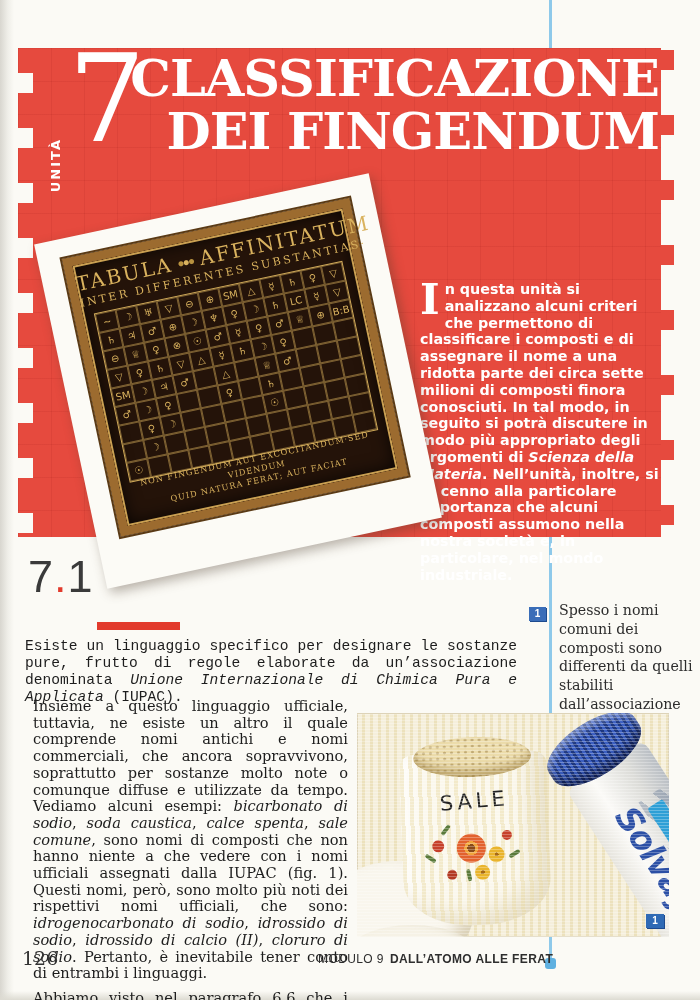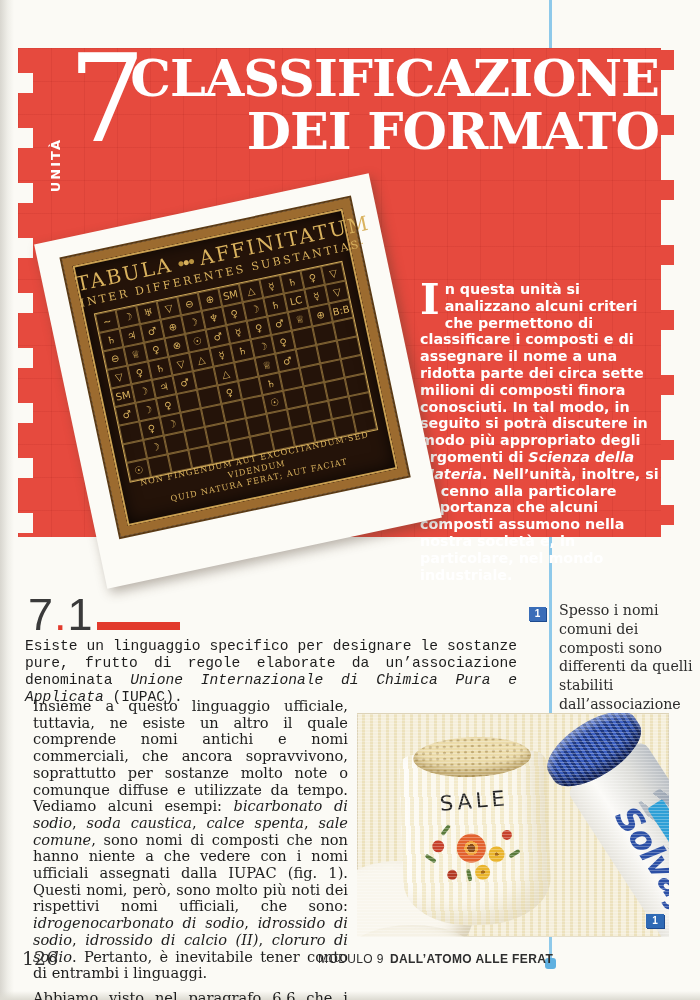--- a/index.html
+++ b/index.html
@@ -53,21 +53,21 @@
   .t-sub{margin-top:1px;text-align:center;color:#d9b25e;font-family:"DejaVu Serif",serif;
         font-size:11px;letter-spacing:2.5px;white-space:nowrap;}
   .t-grid{margin:6px auto 0;width:252px;display:grid;grid-template-columns:repeat(12,1fr);
         grid-auto-rows:19px;border:1px solid rgba(217,178,94,.95);}
   .t-cell{border:1px solid rgba(217,178,94,.5);color:#d9b25e;font-family:"DejaVu Sans",sans-serif;
         font-size:10px;line-height:17px;text-align:center;overflow:hidden;}
   .t-caption{position:absolute;left:0;right:0;bottom:12px;text-align:center;color:#d9b25e;
         font-family:"DejaVu Serif",serif;font-size:8.2px;letter-spacing:1px;line-height:11px;}
 
   
-  .sec-num{position:absolute;left:28px;top:589px;font-family:"Liberation Sans",sans-serif;
+  .sec-num{position:absolute;left:28px;top:551px;font-family:"Liberation Sans",sans-serif;
         font-size:45px;color:#3a3a3a;letter-spacing:1px;z-index:2;}
   .sec-num .reddot{color:#e23a2c;}
   .sec-title{position:absolute;left:97px;top:585px;font-family:"DejaVu Serif",serif;font-weight:bold;
         font-size:22px;color:#d5291e;letter-spacing:.5px;z-index:2;white-space:nowrap;}
   .sec-bar{position:absolute;left:97px;top:622px;width:83px;height:8px;background:#e23a2c;z-index:2;}
 
   
   .body-p1{position:absolute;left:25px;top:638px;width:492px;font-size:14.6px;line-height:17px;
         color:#1d1d1d;text-align:justify;z-index:2;font-family:Liberation Mono, monospace;}
   .body-p2{position:absolute;left:25px;top:690px;width:331px;font-size:14.6px;line-height:16.7px;
@@ -151,21 +151,21 @@
   <div class="blue-line"></div>
   <div class="blue-dot"></div>
 
   <div class="banner">
     <div class="banner-notches-left"></div>
     <div class="banner-tabs-right"></div>
     <div class="unit-label">UNITÀ</div>
     <div class="unit-number">7</div>
     <div class="unit-title">
       <div>CLASSIFICAZIONE</div>
-      <div>DEI FORMATO</div>
+      <div>DEI FINGENDUM</div>
     </div>
     <div class="intro">
       <span class="dropcap">I</span><span><span>n questa unità si analizzano alcuni criteri che permettono di classificare i composti e di assegnare il nome a una ridotta parte dei circa sette milioni di composti finora conosciuti. In tal modo, in seguito si potrà discutere in modo più appropriato degli argomenti di </span><span style="font-style: italic;">Scienza della Materia</span><span>. Nell’unità, inoltre, si fa cenno alla particolare importanza che alcuni composti assumono nella nostra società e, in particolare, nel mondo industriale.</span></span>
     </div>
   </div>
 
   <div class="polaroid">
     <div class="frame">
       <div class="t-title">
         <span>TABULA</span><span class="t-orn"></span><span>AFFINITATUM</span>

